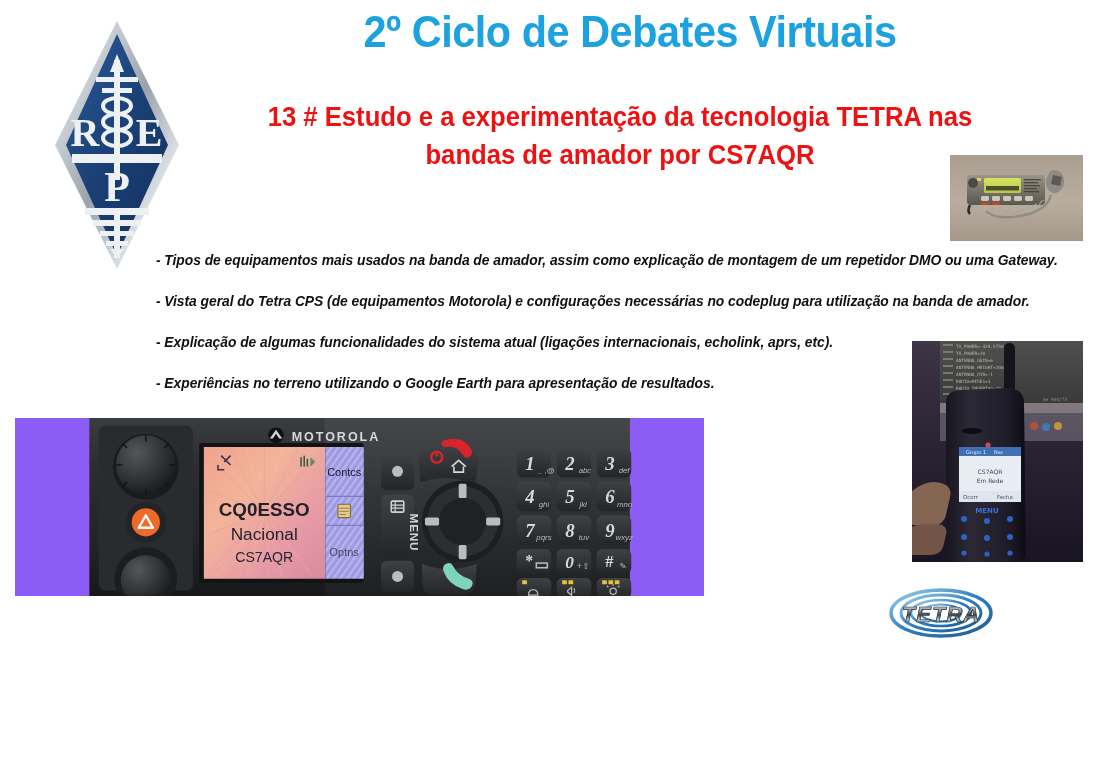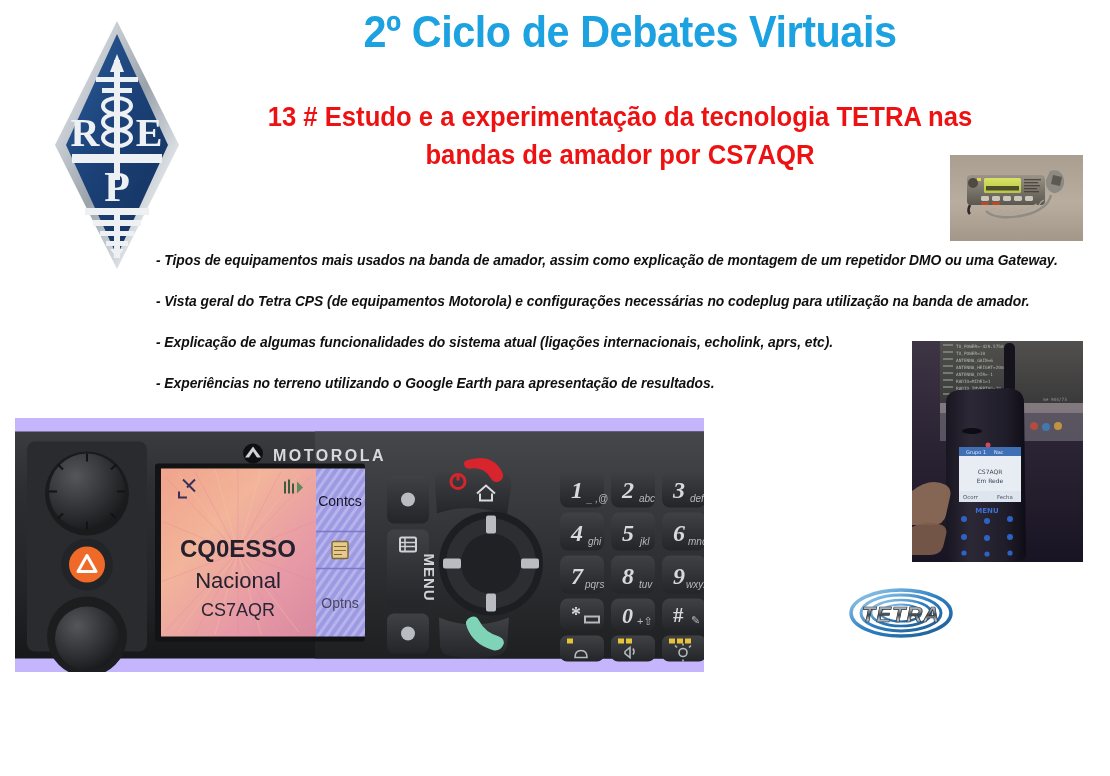--- a/index.html
+++ b/index.html
@@ -90,30 +90,30 @@
     width: 171px; height: 221px;
     overflow: hidden;
     background: #2a2230;
   }
   #photo-handheld svg { display:block; width:100%; height:100%; }
 
   
   #photo-mtm {
     position: absolute;
     left: 15px; top: 418px;
-    width: 689px; height: 254px;
+    width: 689px; height: 178px;
     overflow: hidden;
-    background: #c4b5fd;
+    background: #8b5cf6;
   }
   #photo-mtm svg { display:block; width:100%; height:100%; }
 
   
   #tetra-logo {
     position: absolute;
-    left: 849px; top: 586px;
+    left: 889px; top: 586px;
     width: 105px; height: 55px;
   }
   #tetra-logo svg { display:block; width:100%; height:100%; }
 </style>
 </head>
 <body>
 
 <div id="rep-logo">
   <svg viewBox="0 0 130 255" xmlns="http://www.w3.org/2000/svg" aria-hidden="true">
     <defs>

